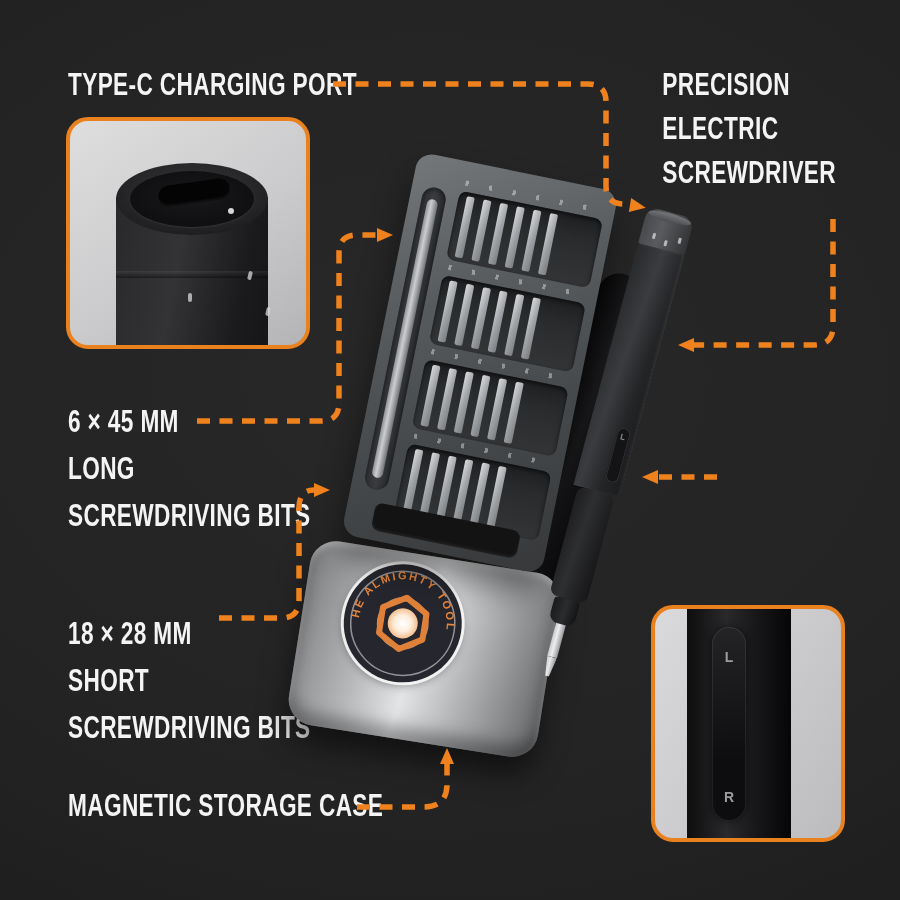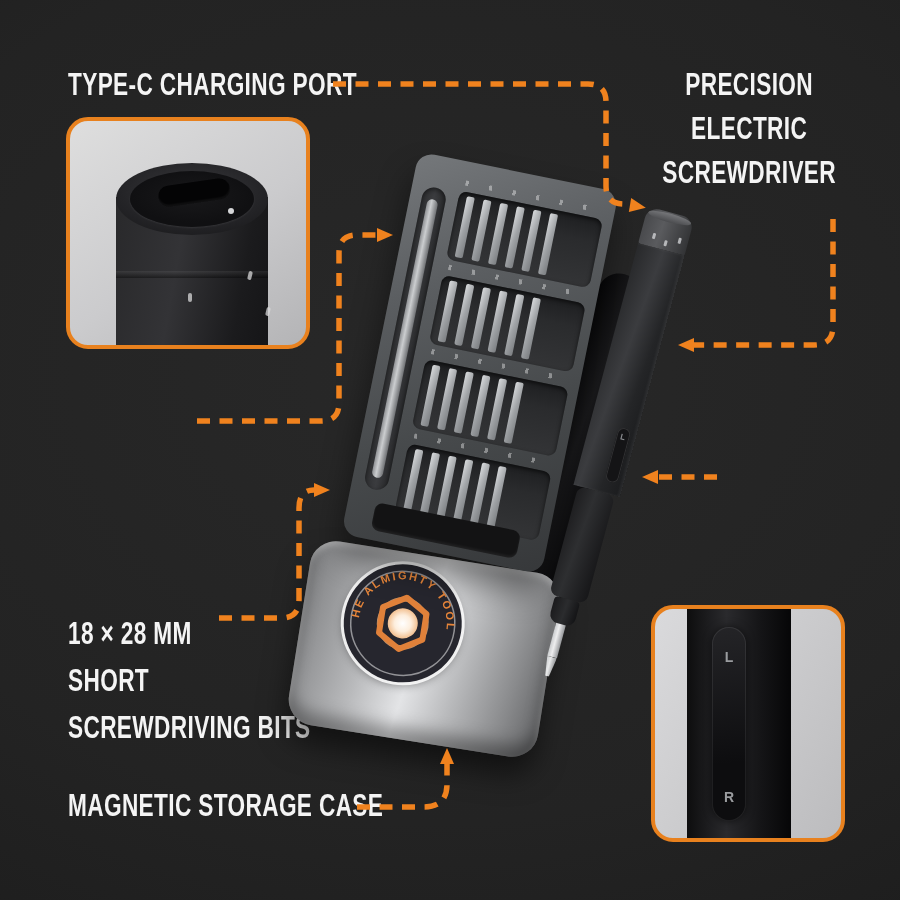--- a/index.html
+++ b/index.html
@@ -4,21 +4,21 @@
 <style>
   html,body{margin:0;padding:0;background:#111;}
   .canvas{
     position:relative;width:900px;height:900px;overflow:hidden;
     background:radial-gradient(120% 90% at 48% 42%, #282828 0%, #232323 55%, #1a1a1a 100%);
     font-family:"Liberation Sans", sans-serif;
   }
   
   .lbl{position:absolute;color:#f4f4f4;font-weight:700;font-size:31px;line-height:47px;letter-spacing:.5px;}
   .lbl .ln{display:block;white-space:nowrap;transform:scaleX(.73);transform-origin:left center;}
-  .lbl.right{text-align:center;}
+  .lbl.right{text-align:left;}
   .lbl.right .ln{transform-origin:right center;}
   
   svg.connectors{position:absolute;left:0;top:0;z-index:6;pointer-events:none;}
   svg.connectors path.c{fill:none;stroke:#F0821E;stroke-width:5.5;stroke-dasharray:13 9.5;}
   
   .inset{position:absolute;border:4px solid #E8811E;border-radius:22px;overflow:hidden;z-index:5;}
   .inset-a{left:66px;top:117px;width:236px;height:224px;background:linear-gradient(145deg,#dedede 0%,#cbcbcd 55%,#b4b4b6 100%);}
   .cylA{position:absolute;left:46px;top:76px;width:152px;height:170px;background:linear-gradient(100deg,#29292b 0%,#333336 40%,#1b1b1d 78%,#151517 100%);}
   .cylA-cap{position:absolute;left:46px;top:42px;width:152px;height:72px;border-radius:50%;background:radial-gradient(70% 70% at 50% 40%,#3a3a3d 0%,#232326 70%,#1a1a1c 100%);}
   .cylA-face{position:absolute;left:60px;top:50px;width:124px;height:56px;border-radius:50%;background:radial-gradient(60% 60% at 50% 45%,#19191b 0%,#101012 80%);box-shadow:0 1px 2px rgba(255,255,255,.08);}
@@ -87,20 +87,25 @@
   <div class="lbl" style="left:68px;top:61px;">
     <span class="ln">TYPE-C CHARGING PORT</span>
   </div>
 
   <div class="lbl right" style="right:64px;top:63px;line-height:44px;">
     <span class="ln">PRECISION</span>
     <span class="ln">ELECTRIC</span>
     <span class="ln">SCREWDRIVER</span>
   </div>
 
+  <div class="lbl" style="left:68px;top:398px;">
+    <span class="ln">6 × 45 MM</span>
+    <span class="ln">LONG</span>
+    <span class="ln">SCREWDRIVING BITS</span>
+  </div>
 
 
   <div class="lbl" style="left:68px;top:610px;">
     <span class="ln">18 × 28 MM</span>
     <span class="ln">SHORT</span>
     <span class="ln">SCREWDRIVING BITS</span>
   </div>
 
   <div class="lbl" style="left:68px;top:782px;">
     <span class="ln">MAGNETIC STORAGE CASE</span>

